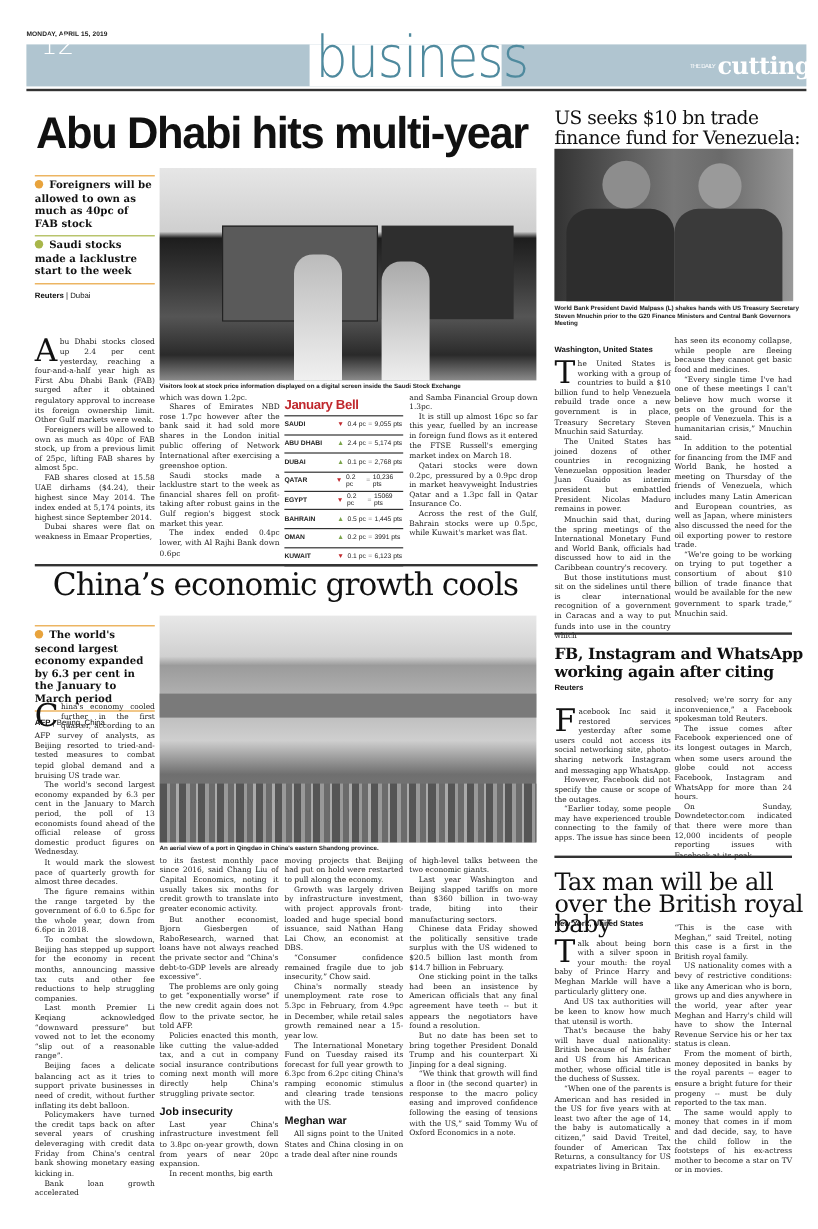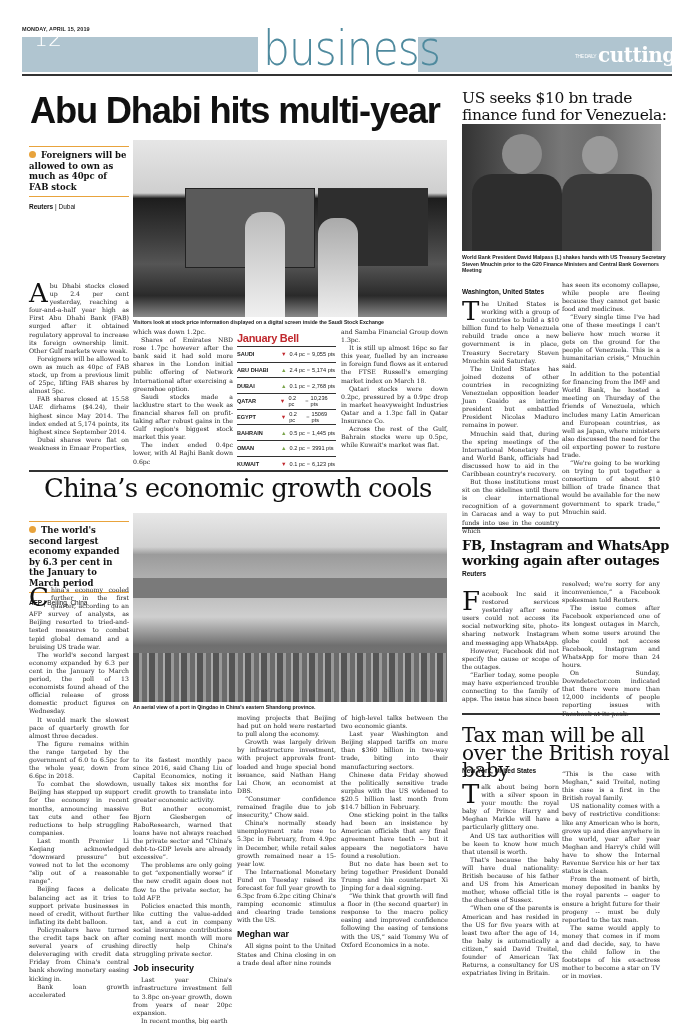--- a/index.html
+++ b/index.html
@@ -46,20 +46,21 @@
 <div class="abs pagenum">12</div>
 <div class="abs secbg"></div>
 <div class="abs section">business</div>
 <div class="abs brand"><small>THE DAILY</small><span>cutting</span></div>
 <div class="abs rule"></div>
 
 <div class="abs h1 h-abu">Abu Dhabi hits multi-year</div>
 
 <div class="abs bullets">
   <div class="bullet"><span class="dot" style="background:#e8a33c"></span><span>Foreigners will be allowed to own as much as 40pc of FAB stock</span></div>
+  <div class="bullet b3"><span class="dot" style="background:#a8b64a"></span><span>Saudi stocks made a lacklustre start to the week</span></div>
   <div class="bend"></div>
   <div class="byline" style="margin-top:6px"><b>Reuters</b><span> | Dubai</span></div>
 </div>
 
 <div class="abs photo" style="left:133px;top:140px;width:314px;height:177px;background:linear-gradient(180deg,#e6e6e6 0%,#cfcfcf 30%,#1d1d1d 33%,#3c3c3c 55%,#555 70%,#2a2a2a 88%,#8a8a8a 100%)">
   <div style="position:absolute;left:52px;top:48px;width:130px;height:80px;background:#5a5a5a;border:1px solid #222"></div>
   <div style="position:absolute;left:185px;top:48px;width:110px;height:78px;background:#2e2e2e"></div>
   <div style="position:absolute;left:112px;top:72px;width:40px;height:105px;background:linear-gradient(180deg,#bbb,#f0f0f0);border-radius:16px 16px 0 0"></div>
   <div style="position:absolute;left:185px;top:78px;width:40px;height:99px;background:linear-gradient(180deg,#aaa,#eee);border-radius:16px 16px 0 0"></div>
 </div>
@@ -188,21 +189,21 @@
   <p class="first"><span class="drop">C</span><span>hina's economy cooled further in the first quarter, according to an AFP survey of analysts, as Beijing resorted to tried-and-tested measures to combat tepid global demand and a bruising US trade war.</span></p>
   <p>The world's second largest economy expanded by 6.3 per cent in the January to March period, the poll of 13 economists found ahead of the official release of gross domestic product figures on Wednesday.</p>
   <p>It would mark the slowest pace of quarterly growth for almost three decades.</p>
   <p>The figure remains within the range targeted by the government of 6.0 to 6.5pc for the whole year, down from 6.6pc in 2018.</p>
   <p>To combat the slowdown, Beijing has stepped up support for the economy in recent months, announcing massive tax cuts and other fee reductions to help struggling companies.</p>
   <p>Last month Premier Li Keqiang acknowledged “downward pressure” but vowed not to let the economy “slip out of a reasonable range”.</p>
   <p>Beijing faces a delicate balancing act as it tries to support private businesses in need of credit, without further inflating its debt balloon.</p>
   <p>Policymakers have turned the credit taps back on after several years of crushing deleveraging with credit data Friday from China's central bank showing monetary easing kicking in.</p>
   <p>Bank loan growth accelerated</p>
 </div>
-<div class="abs body" style="left:133px;top:756px;width:99px">
+<div class="abs body" style="left:133px;top:714px;width:99px">
   <p class="first">to its fastest monthly pace since 2016, said Chang Liu of Capital Economics, noting it usually takes six months for credit growth to translate into greater economic activity.</p>
   <p>But another economist, Bjorn Giesbergen of RaboResearch, warned that loans have not always reached the private sector and “China's debt-to-GDP levels are already excessive”.</p>
   <p>The problems are only going to get “exponentially worse” if the new credit again does not flow to the private sector, he told AFP.</p>
   <p>Policies enacted this month, like cutting the value-added tax, and a cut in company social insurance contributions coming next month will more directly help China's struggling private sector.</p>
   <div class="subh" style="margin:5px 0 3px">Job insecurity</div>
   <p>Last year China's infrastructure investment fell to 3.8pc on-year growth, down from years of near 20pc expansion.</p>
   <p>In recent months, big earth</p>
 </div>
 <div class="abs body" style="left:237px;top:714px;width:99px">
   <p class="first">moving projects that Beijing had put on hold were restarted to pull along the economy.</p>
@@ -215,21 +216,21 @@
 </div>
 <div class="abs body" style="left:341px;top:714px;width:107px">
   <p class="first">of high-level talks between the two economic giants.</p>
   <p>Last year Washington and Beijing slapped tariffs on more than $360 billion in two-way trade, biting into their manufacturing sectors.</p>
   <p>Chinese data Friday showed the politically sensitive trade surplus with the US widened to $20.5 billion last month from $14.7 billion in February.</p>
   <p>One sticking point in the talks had been an insistence by American officials that any final agreement have teeth -- but it appears the negotiators have found a resolution.</p>
   <p>But no date has been set to bring together President Donald Trump and his counterpart Xi Jinping for a deal signing.</p>
   <p>“We think that growth will find a floor in (the second quarter) in response to the macro policy easing and improved confidence following the easing of tensions with the US,” said Tommy Wu of Oxford Economics in a note.</p>
 </div>
 
-<div class="abs h-serif" style="left:462px;top:539px;width:210px;font-size:13px;line-height:14.5px;font-weight:bold;letter-spacing:-.3px">FB, Instagram and WhatsApp working again after outages</div>
+<div class="abs h-serif" style="left:462px;top:539px;width:210px;font-size:13px;line-height:14.5px;font-weight:bold;letter-spacing:-.3px">FB, Instagram and WhatsApp working again after citing</div>
 <div class="abs byline" style="left:462px;top:570px">Reuters</div>
 <div class="abs body" style="left:462px;top:590px;width:97px">
   <p class="first"><span class="drop">F</span><span>acebook Inc said it restored services yesterday after some users could not access its social networking site, photo-sharing network Instagram and messaging app WhatsApp.</span></p>
   <p>However, Facebook did not specify the cause or scope of the outages.</p>
   <p>“Earlier today, some people may have experienced trouble connecting to the family of apps. The issue has since been</p>
 </div>
 <div class="abs body" style="left:562px;top:580px;width:98px">
   <p class="first">resolved; we're sorry for any inconvenience,” a Facebook spokesman told Reuters.</p>
   <p>The issue comes after Facebook experienced one of its longest outages in March, when some users around the globe could not access Facebook, Instagram and WhatsApp for more than 24 hours.</p>
   <p>On Sunday, Downdetector.com indicated that there were more than 12,000 incidents of people reporting issues with Facebook at its peak.</p>

